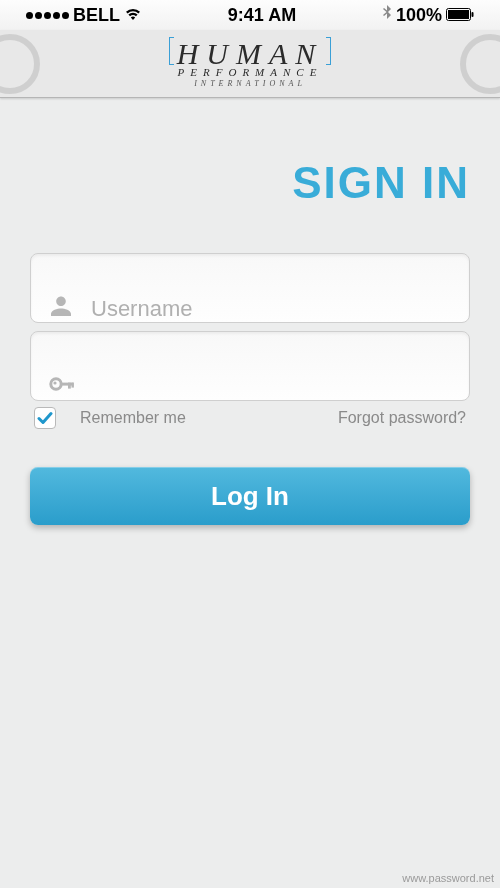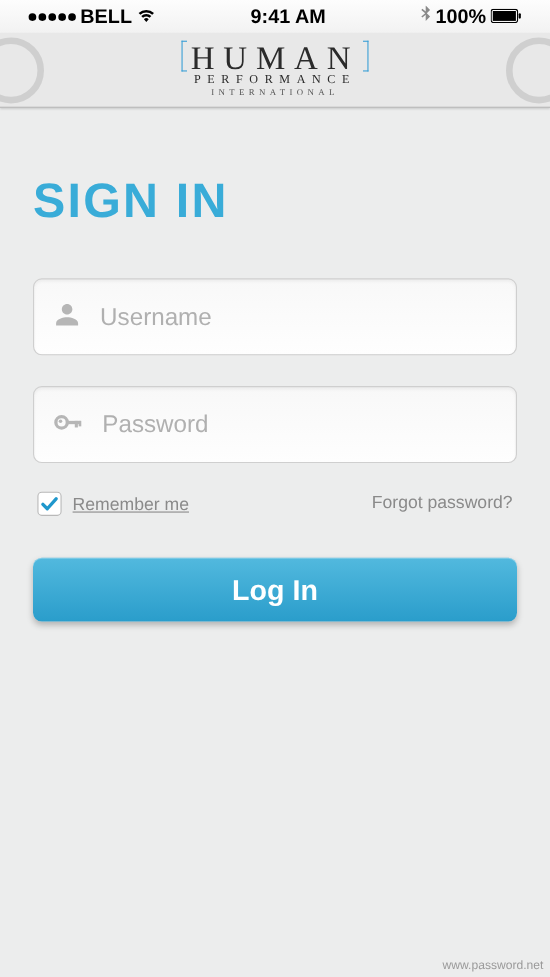--- a/index.html
+++ b/index.html
@@ -14,20 +14,21 @@
   .dots { display:flex; gap:2px; align-items:center;}
   .dot { width:7px; height:7px; border-radius:50%; background:#000; }
 
   .header {
     height:68px;
     background:#e8e8e8;
     border-bottom:1px solid #b5b5b5;
     display:flex; align-items:center; justify-content:center;
     position:relative;
     box-shadow: 0 1px 2px rgba(0,0,0,0.15);
+    font-style: italic;
   }
   .logo { text-align:center; line-height:1; }
   .logo-main { font-family: "Times New Roman", Georgia, serif; font-size:30px; font-weight:400; color:#2b2b2b; letter-spacing:8px; position:relative; display:inline-block; padding:0 4px;}
   .logo-main::before, .logo-main::after {
     content:""; position:absolute; top:-2px; bottom:4px; width:4px;
     border:1px solid #3a9fd6;
   }
   .logo-main::before { left:-4px; border-right:none; }
   .logo-main::after  { right:-4px; border-left:none; }
   .logo-sub { font-family:"Times New Roman",serif; font-size:11px; letter-spacing:6px; color:#2b2b2b; margin-top:-2px;}
@@ -37,52 +38,52 @@
   }
   .bg-deco.left { left:0; }
   .bg-deco.right{ right:0;}
   .bg-deco .ring{ position:absolute; width:60px; height:60px; border:6px solid #888; border-radius:50%; top:4px;}
   .bg-deco.left .ring{ left:-20px;}
   .bg-deco.right .ring{ right:-20px;}
 
   .content { padding:0 30px; }
 
   .title {
-    text-align:left;
+    text-align:right;
     font-size:44px;
     font-weight:700;
     letter-spacing:2px;
     color:#39acd8;
     margin-top:60px;
     margin-bottom:45px;
   }
 
   .field {
-    display:flex; align-items:center;
+    display:flex; align-items:flex-end;
     height:70px;
     background:linear-gradient(#f8f8f8,#fefefe);
     border:1px solid #cfcfcf;
     border-radius:8px;
-    margin-bottom:28px;
+    margin-bottom:8px;
     padding:0 18px;
     box-shadow: inset 0 2px 3px rgba(0,0,0,0.05);
   }
   .field svg { flex:0 0 auto; margin-right:18px; }
   .field input {
     flex:1; border:none; background:transparent; outline:none;
     font-size:22px; color:#666;
   }
   .field input::placeholder { color:#b0b0b0; }
 
   .opts {
     display:flex; justify-content:space-between; align-items:center;
     font-size:16px; color:#8a8a8a; margin-top:-2px; margin-bottom:38px;
     padding:0 4px;
   }
-  .remember { display:flex; align-items:flex-end; gap:10px; cursor:pointer;text-decoration:underline;}
+  .remember { display:flex; align-items:center; gap:24px; cursor:pointer;}
   .checkbox {
     width:22px; height:22px; border:1px solid #b9b9b9; border-radius:4px;
     background:#fff; display:flex; align-items:center; justify-content:center;
   }
   .forgot { cursor:pointer;margin-left:36px; }
 
   .login-btn {
     width:100%; height:58px; border:none; border-radius:8px;
     background:linear-gradient(#52b9de,#2a9dcb);
     color:#fff; font-size:26px; font-weight:600;
@@ -160,21 +161,20 @@
   <div class="field">
     <span>
       <svg width="26" height="24" viewBox="0 0 26 24">
           <circle cx="7" cy="12" r="5.2" fill="none" stroke="#b6b6b6" stroke-width="3"></circle>
           <circle cx="6" cy="11" r="1.6" fill="#b6b6b6"></circle>
           <rect x="11.5" y="10.6" width="13" height="3" fill="#b6b6b6"></rect>
           <rect x="19" y="10.6" width="2.8" height="6" fill="#b6b6b6"></rect>
           <rect x="22.5" y="10.6" width="2.4" height="5" fill="#b6b6b6"></rect>
         </svg>
     </span>
-    <input type="password" placeholder="Password" style="">
   </div>
 
   <div class="opts">
     <div class="remember">
       <span class="checkbox">
         <svg width="16" height="16" viewBox="0 0 16 16">
             <path d="M2 8.5 L6 12.5 L14 3.5" fill="none" stroke="#1f97cc" stroke-width="3" stroke-linecap="round" stroke-linejoin="round"></path>
           </svg>
       </span>
       <span>Remember me</span>

